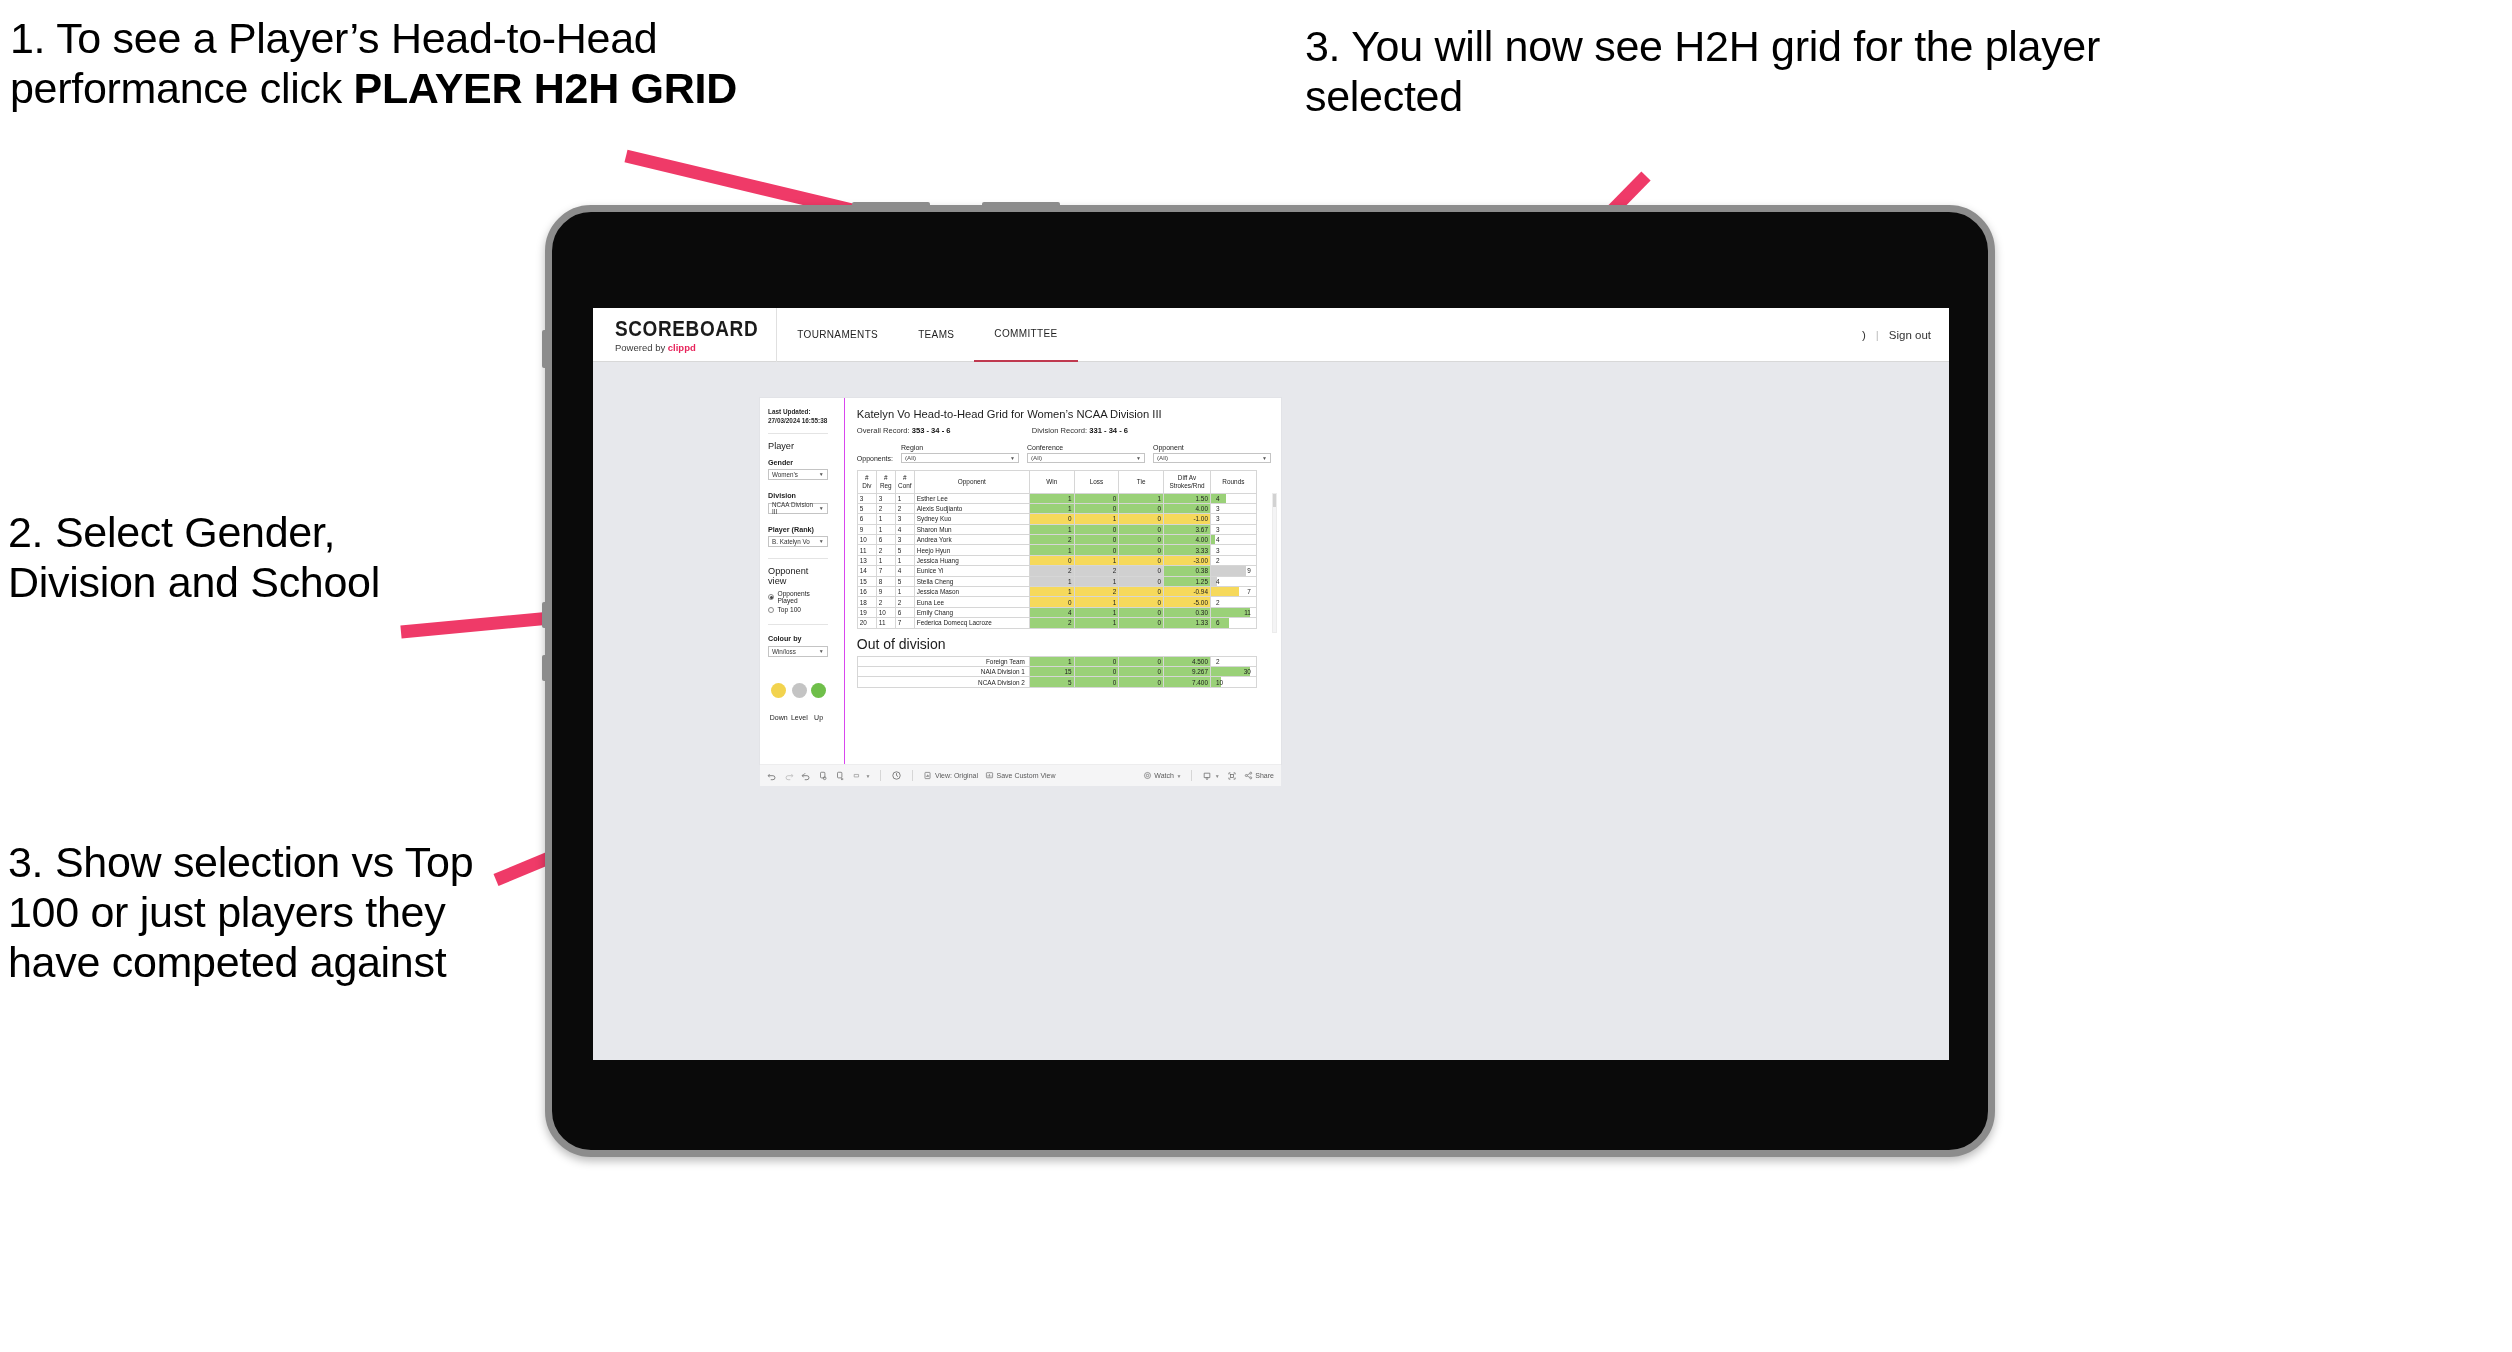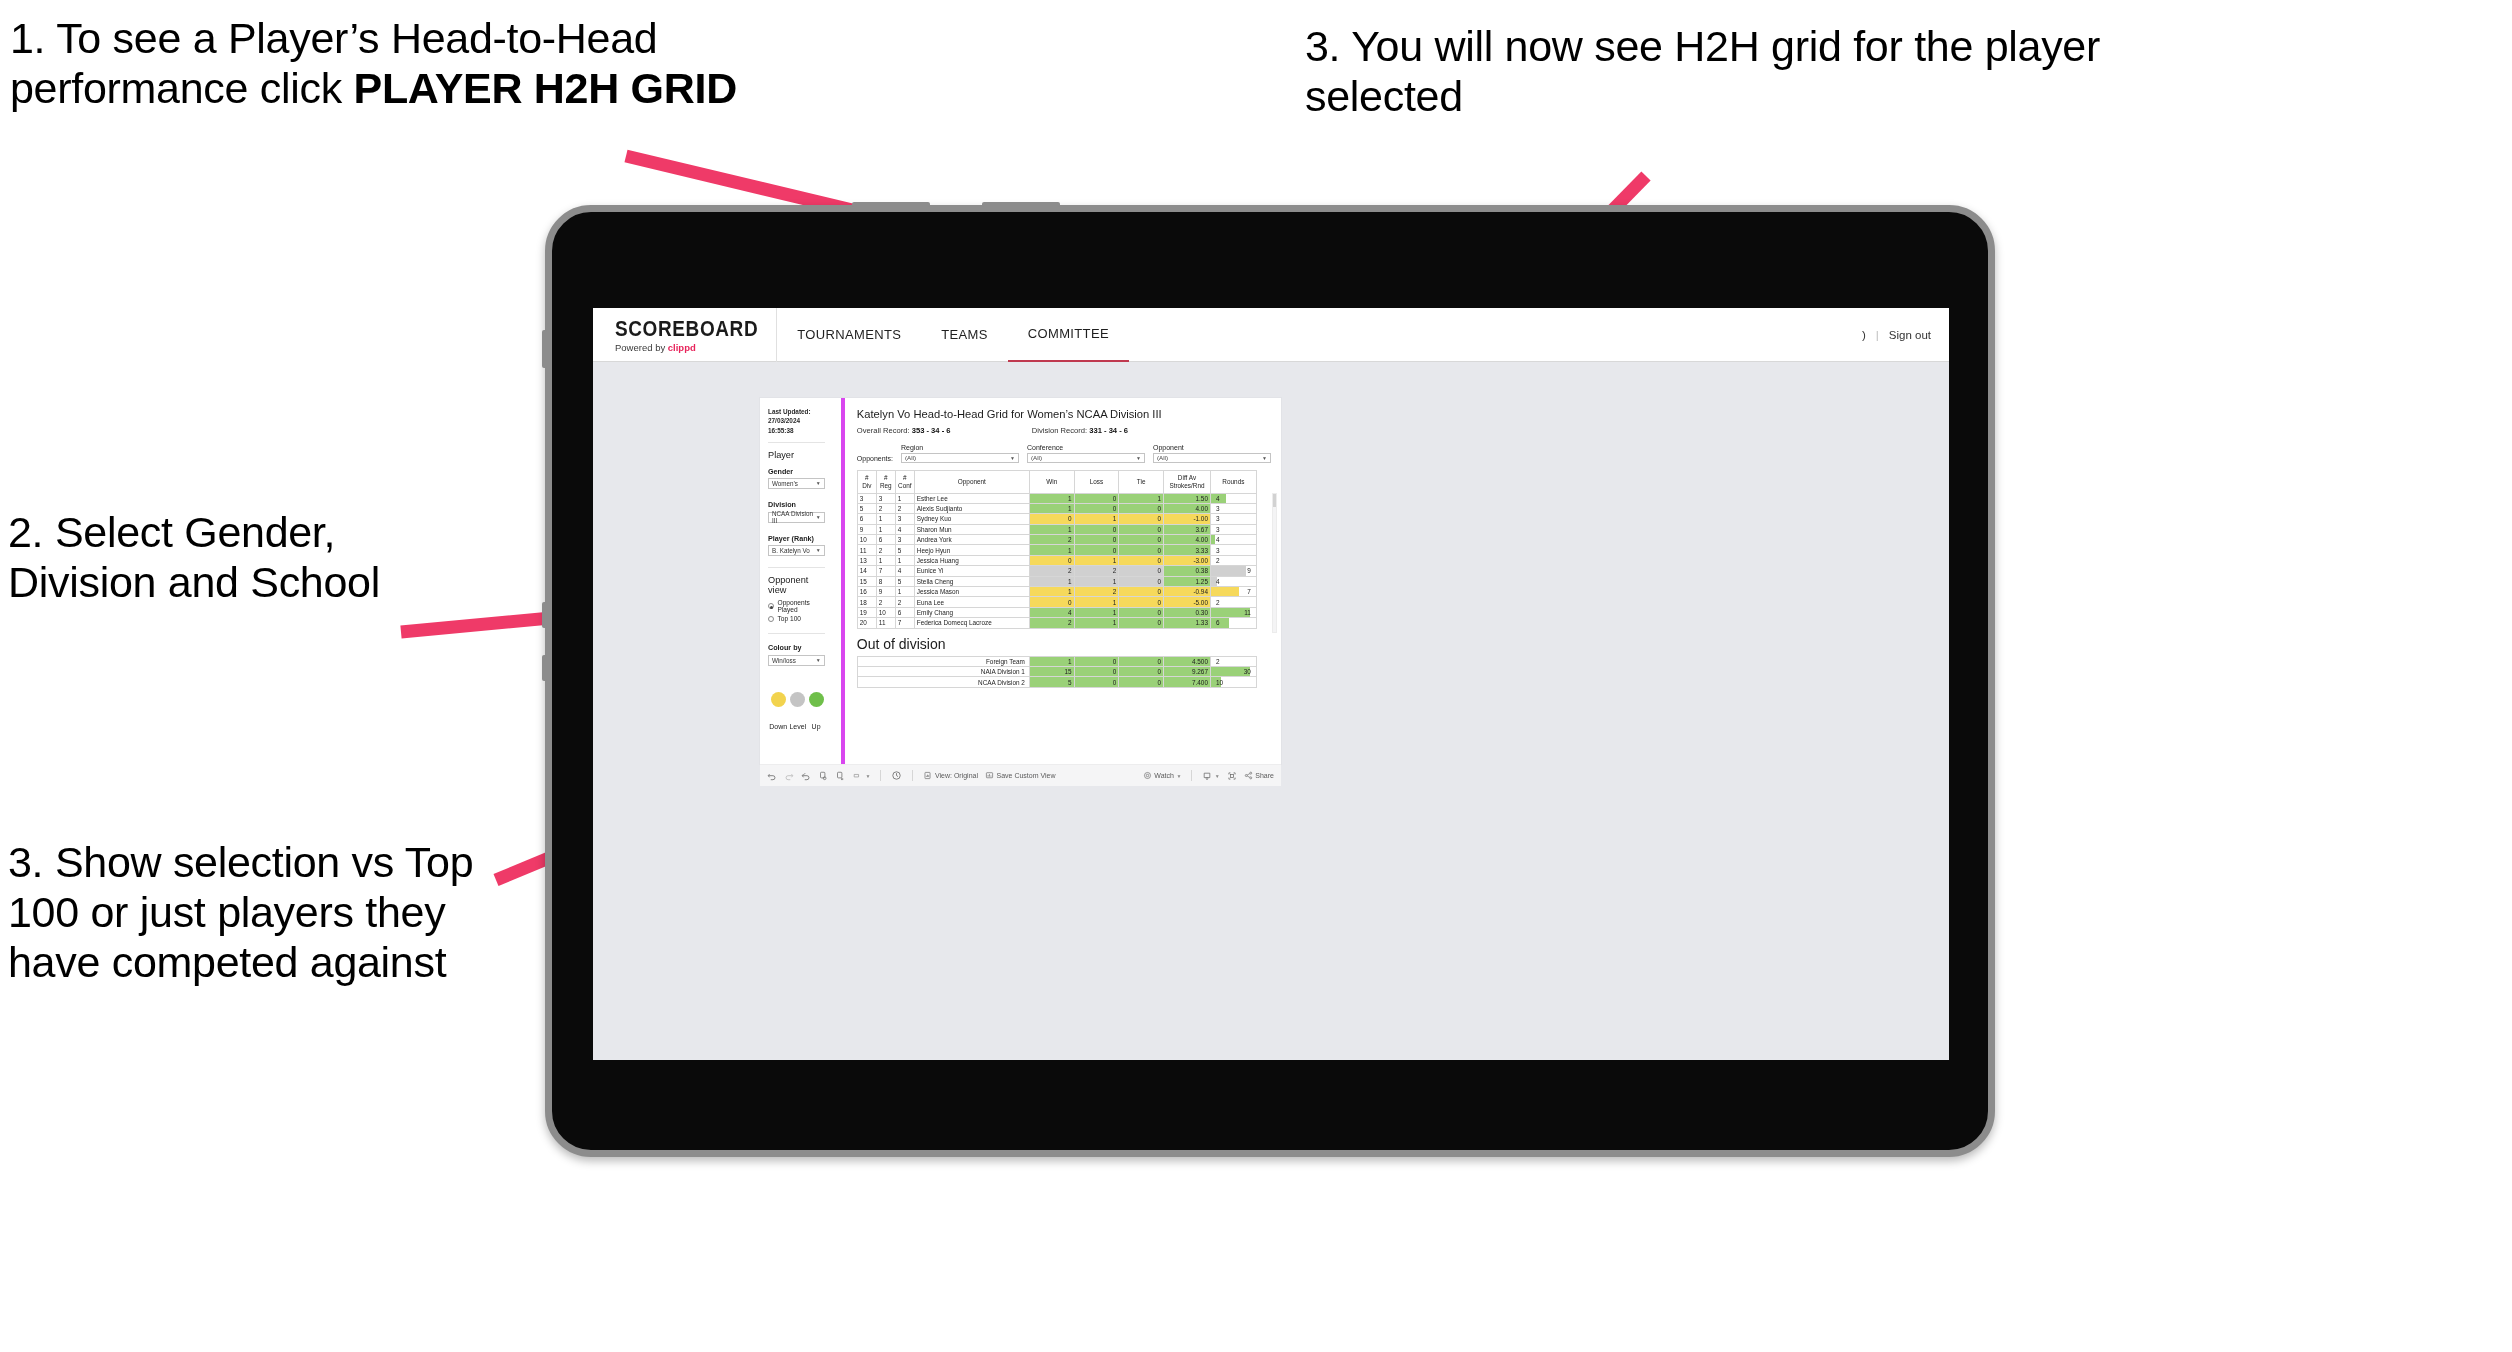--- a/index.html
+++ b/index.html
@@ -65,21 +65,21 @@
   }
   .brand-sub {
     font-size: 9.5px; color: #3a3a3a; margin-top: 7px; display: block;
   }
   .brand-sub .accent { color: #e8245b; font-weight: 700; }
   .brand-sep {
     width: 1px; height: 54px; background: #e0e0e0;
   }
   .topnav { display: flex; align-items: center; height: 54px; }
   .topnav-item {
-    font-size: 13px; color: #1f1f1f; letter-spacing: 0.35px;
+    font-size: 10px; color: #1f1f1f; letter-spacing: 0.35px;
     padding: 0 20px; height: 54px; display: flex; align-items: center;
     cursor: pointer;
   }
   .topnav-item.active { border-bottom: 2px solid #c0394f; }
   .appbar-right {
     margin-left: auto; display: flex; align-items: center;
     padding-right: 18px; gap: 10px;
     font-size: 11.5px; color: #333;
   }
   .appbar-right .divider { color: #bbb; }
@@ -105,21 +105,21 @@
     position: absolute; left: 167px; top: 36px;
     width: 521px; height: 366px;
     background: #ffffff;
     display: flex;
     box-shadow: 0 0 0 1px rgba(0,0,0,0.02);
   }
 
   
   #filters {
     width: 86px; padding: 9px 16px 0 8px;
-    border-right: 4px solid #d946ef;
+    border-right: 1px solid #d946ef;
     position: relative;
   }
   .lastupd { font-size: 6.4px; color: #2a2a2a; line-height: 1.45; font-weight: 600;}
   .rule { height: 1px; background: #e4e4e4; margin: 7px 0 7px 0; }
   .f-title { font-size: 9.2px; color: #202020; font-weight: 400; margin-bottom: 7px;}
   .f-label { font-size: 7.2px; color: #1d1d1d; font-weight: 700; margin-bottom: 2.5px; }
   .f-select {
     height: 11px; border: 1px solid #c4c4c4; background: #fff;
     display: flex; align-items: center; padding: 0 3px;
     font-size: 6.3px; color: #333; margin-bottom: 11px;

